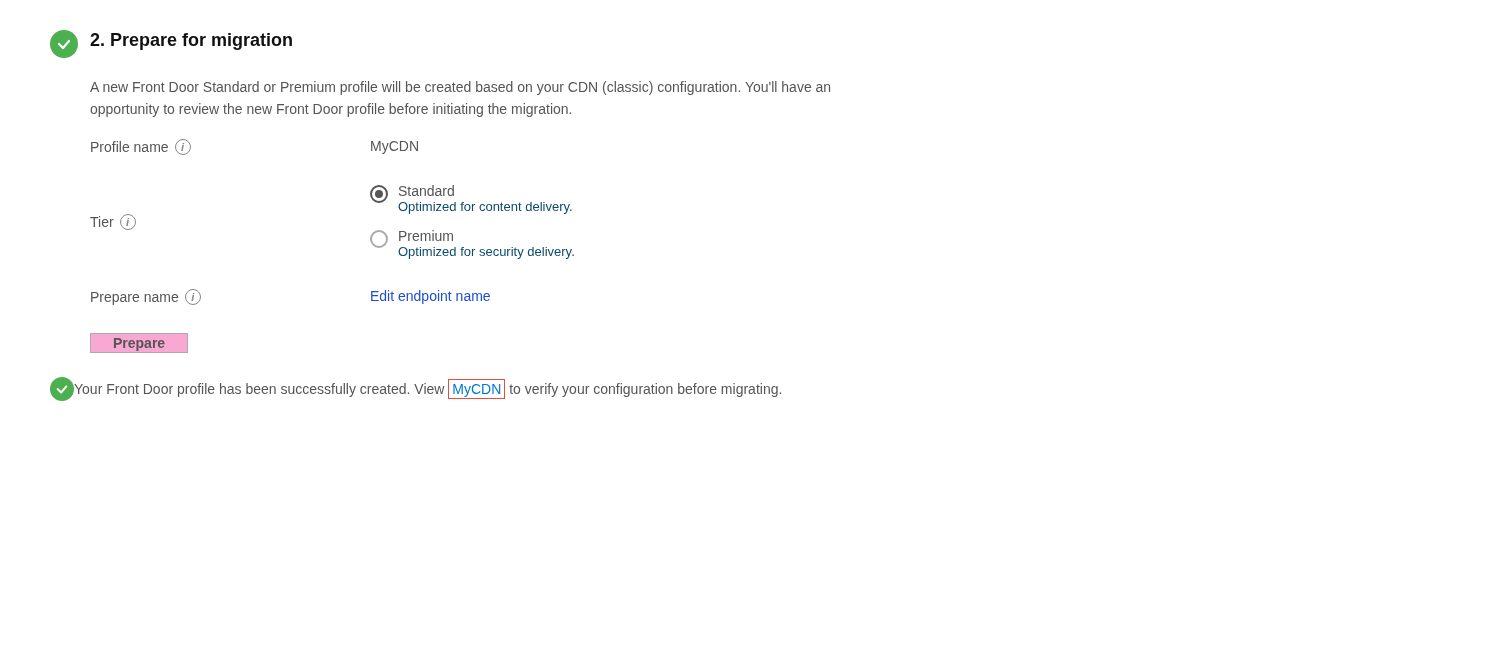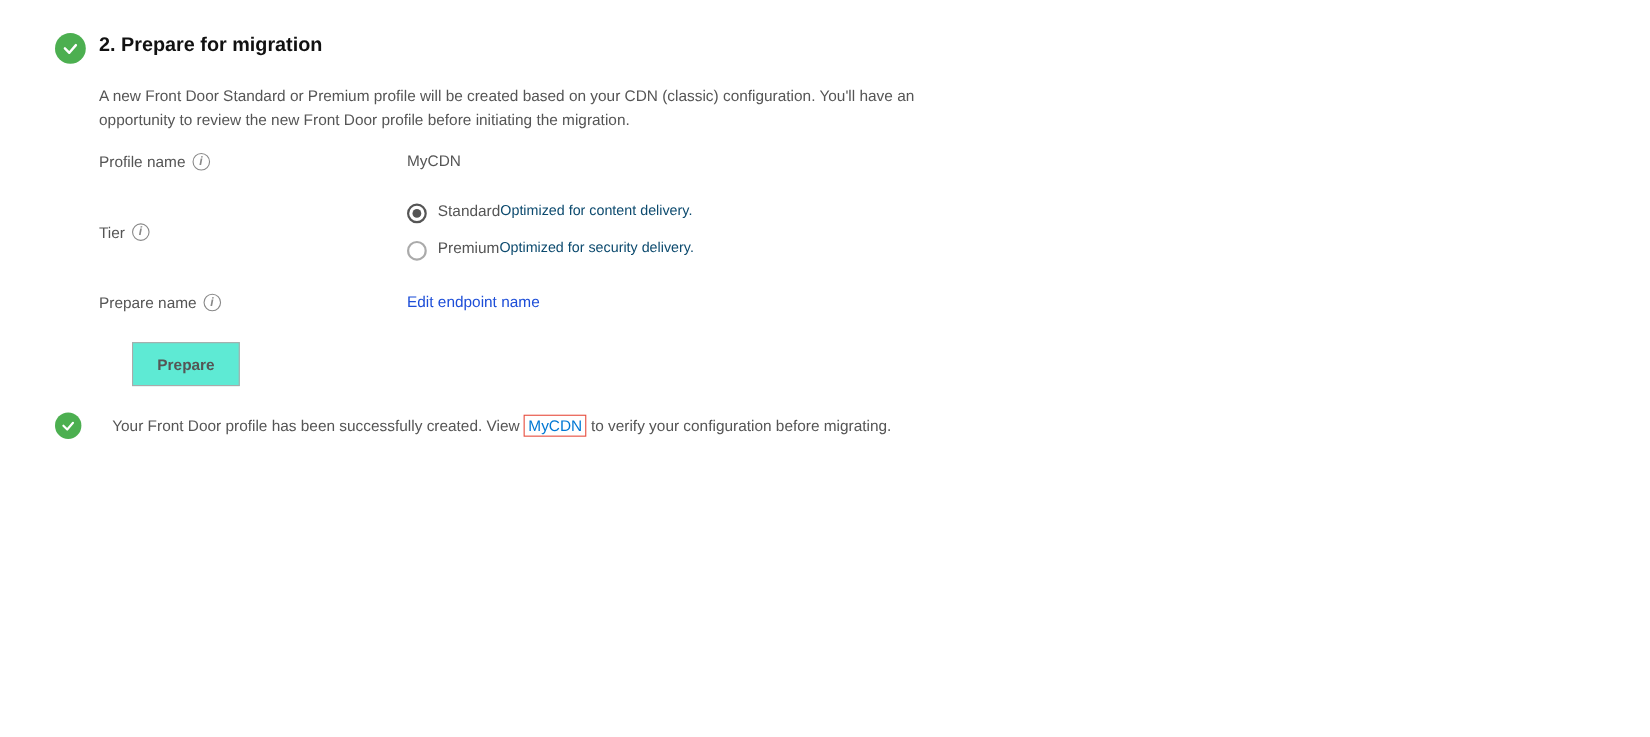--- a/index.html
+++ b/index.html
@@ -109,50 +109,49 @@
       border-color: #555;
     }
     .radio-inner {
       width: 8px;
       height: 8px;
       border-radius: 50%;
       background: #555;
     }
     .radio-label {
       display: flex;
-      flex-direction: row;
+      flex-direction: column;
     }
     .radio-title {
       color: #555;
       font-size: 14px;
     }
     .radio-subtitle {
       color: #0c4a6e;
       font-size: 13px;
     }
     .endpoint-value {
       color: #1d4ed8;
       font-style: normal;
     }
     .prepare-btn {
       display: inline-block;
-      padding: 11px 22px;
+      padding: 1px 22px;
       border: 1.5px solid #aaa;
-      background: #5eead4;
+      background: #f9a8d4;
       color: #555;
       font-size: 14px;
       font-weight: 600;
       cursor: pointer;
       margin-bottom: 24px;
-      margin-left: 30px;
     }
     .success-row {
       display: flex;
       align-items: center;
-      gap: 28px;
+      gap: 0;
       margin-left: 0;
     }
     .success-text {
       color: #555;
       font-size: 14px;
     }
     .mycdn-link {
       color: #0078d4;
       text-decoration: none;
       border: 1.5px solid #e74c3c;

